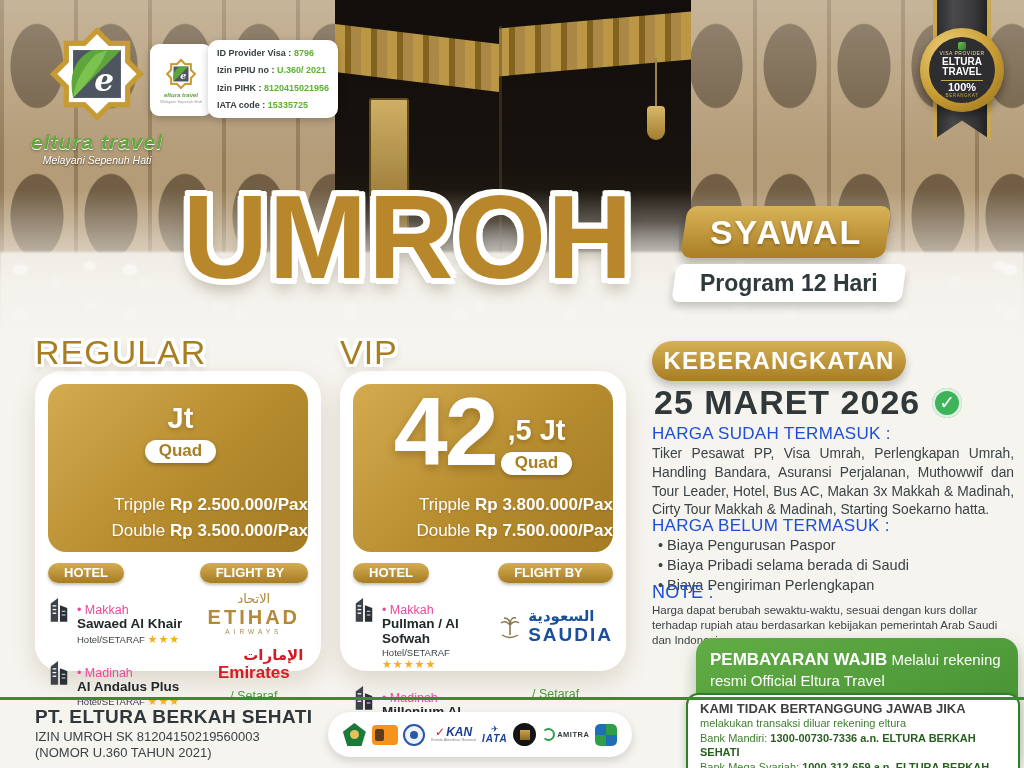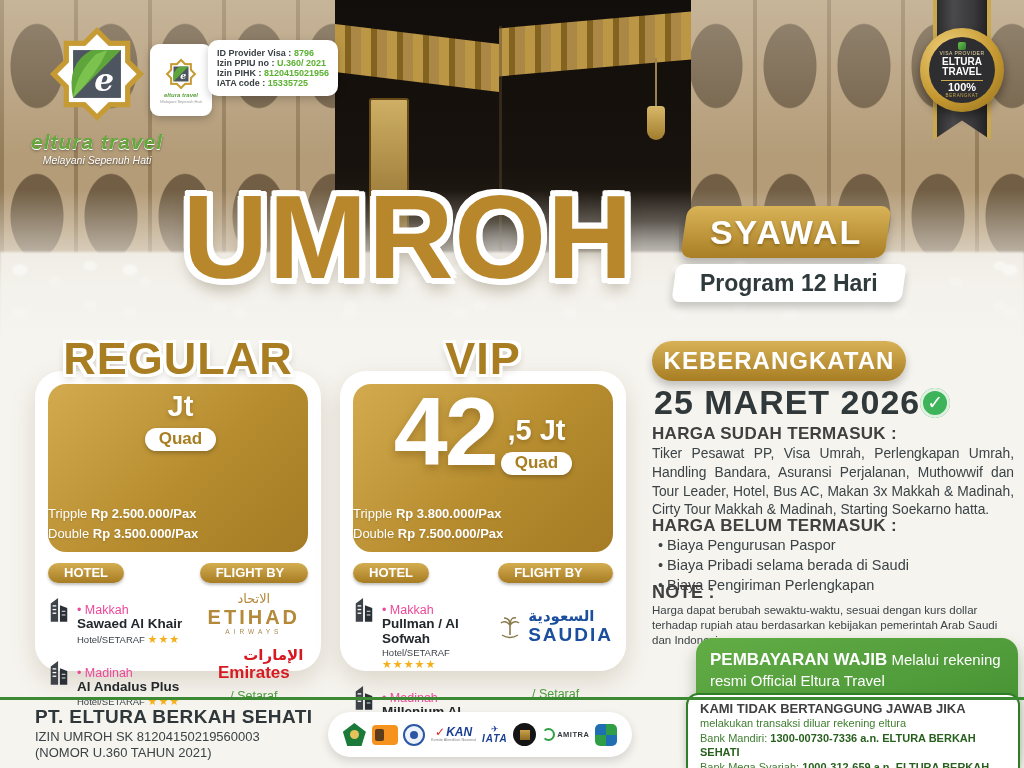--- a/index.html
+++ b/index.html
@@ -39,21 +39,21 @@
 
   
   .logo-wrap{position:absolute;left:18px;top:22px;width:158px;text-align:center;}
   .logo-text{font-size:21px;font-weight:800;font-style:italic;color:#64a83c;letter-spacing:1px;
     text-shadow:0 1px 0 #fff,0 2px 3px rgba(0,0,0,.35);}
   .logo-tag{font-size:10.5px;font-style:italic;color:#fff;text-shadow:0 1px 2px rgba(0,0,0,.65);}
   .mini-card{position:absolute;left:150px;top:44px;width:62px;height:72px;background:#fff;border-radius:9px;
     box-shadow:0 3px 8px rgba(0,0,0,.22);display:flex;flex-direction:column;align-items:center;justify-content:center;gap:1px;}
   .mini-name{font-size:6px;font-weight:700;font-style:italic;color:#5aa03a;}
   .mini-tag{font-size:4px;color:#999;}
-  .license-card{position:absolute;left:208px;top:40px;width:130px;height:56px;background:#fff;border-radius:10px;
+  .license-card{position:absolute;left:208px;top:40px;width:130px;height:78px;background:#fff;border-radius:10px;
     box-shadow:0 3px 8px rgba(0,0,0,.22);padding:8px 9px;box-sizing:border-box;
     display:flex;flex-direction:column;justify-content:space-between;}
   .lic-row{font-size:9px;font-weight:700;color:#3a4043;white-space:nowrap;}
   .lic-row b{color:#5bb231;}
   .ribbon{position:absolute;left:933px;top:0;width:58px;height:140px;
     background:linear-gradient(90deg,#caa84e 0 4px,#2c2c2e 4px,#4a4a4c 35%,#39393b 70%,#232325 calc(100% - 4px),#caa84e calc(100% - 4px));
     clip-path:polygon(0 0,100% 0,100% 100%,50% 86%,0 100%);}
   .medal{position:absolute;left:920px;top:28px;width:84px;height:84px;border-radius:50%;
     background:radial-gradient(circle at 35% 30%,#f0d27e,#c79b33 55%,#8f6a18);
     display:flex;align-items:center;justify-content:center;box-shadow:0 5px 10px rgba(0,0,0,.4);}
@@ -82,34 +82,34 @@
     box-shadow:0 6px 10px rgba(0,0,0,.25);display:flex;align-items:center;justify-content:center;}
   .season-box span{transform:skewX(8deg);color:#fff;font-size:34px;font-weight:800;letter-spacing:2px;
     text-shadow:0 2px 3px rgba(90,60,0,.4);}
   .program-box{position:absolute;left:674px;top:264px;width:230px;height:38px;border-radius:8px;background:#fff;
     transform:skewX(-8deg);box-shadow:0 5px 8px rgba(0,0,0,.2);display:flex;align-items:center;justify-content:center;}
   .program-box span{transform:skewX(8deg);color:#2f3a3c;font-size:23px;font-weight:800;}
 
   
   .pkg{position:absolute;top:333px;width:286px;}
   .pkg.regular{left:35px}.pkg.vip{left:340px}
-  .pkg-name{text-align:center;font-size:45px;font-weight:700;letter-spacing:1px;height:38px;}
+  .pkg-name{font-size:34px;font-weight:400;letter-spacing:1px;height:38px;}
   .pkg-card{background:#fff;border-radius:26px;padding:13px;box-sizing:border-box;height:300px;
     box-shadow:0 10px 24px rgba(120,100,60,.20);}
   .price-box{position:relative;height:168px;border-radius:18px;color:#fff;box-sizing:border-box;
     background:linear-gradient(135deg,#d3ab4e,#b68c2f 55%,#a57b24);
     display:flex;flex-direction:column;justify-content:flex-end;padding-bottom:9px;}
   .big-price{position:absolute;top:2px;left:0;right:0;display:flex;justify-content:center;align-items:flex-start;}
   .big-num{font-size:97px;font-weight:800;line-height:.95;letter-spacing:-3px;text-shadow:0 4px 8px rgba(80,50,0,.3);}
   .big-side{margin-left:5px;display:flex;flex-direction:column;align-items:center;}
   .big-unit{font-size:29px;font-weight:800;text-shadow:0 2px 4px rgba(80,50,0,.3);}
   .quad-pill{margin-top:5px;background:#fff;color:#a87e22;font-weight:800;font-size:17px;
     padding:1px 14px 2px;border-radius:999px;box-shadow:0 2px 4px rgba(0,0,0,.25);}
-  .big-side.reg{margin-top:4px}.big-side.vip{margin-top:28px}
-  .price-lines{text-align:left;font-size:13px;line-height:1.5;text-shadow:0 1px 2px rgba(80,50,0,.25);}
+  .big-side.reg{margin-top:16px}.big-side.vip{margin-top:28px}
+  .price-lines{text-align:right;font-size:17px;line-height:1.5;text-shadow:0 1px 2px rgba(80,50,0,.25);}
   .price-lines b{font-weight:800;}
   .card-bottom{display:flex;margin-top:11px;}
   .hotels-col{flex:1.4;}
   .flights-col{flex:1;display:flex;flex-direction:column;}
   .section-pill{display:inline-block;background:linear-gradient(180deg,#d4ad51,#a77c22);color:#fff;
     font-weight:800;font-size:13px;padding:2px 16px 3px;border-radius:999px;box-shadow:0 2px 3px rgba(0,0,0,.25);}
   .hotel-item{display:flex;gap:7px;margin-top:8px;align-items:flex-start;}
   .hotel-item svg{flex:0 0 auto;margin-top:3px;}
   .hotel-city{font-size:12.5px;color:#ec4899;margin-top:12px;}
   .hotel-city::before{content:"•  ";}
@@ -128,25 +128,25 @@
   .saudia .ar{font-size:15px;font-weight:700;font-family:"DejaVu Sans",sans-serif;}
   .saudia .nm{font-size:19px;font-weight:800;letter-spacing:2px;}
   .setaraf{color:#4c9a3f;font-size:12.5px;text-align:center;}
   .setaraf.reg{margin-top:6px;}
   .setaraf.vip{margin-top:42px;}
 
   
   .dep-pill{position:absolute;left:652px;top:341px;width:254px;height:40px;border-radius:999px;
     background:linear-gradient(180deg,#d7b156,#a87d23);display:flex;align-items:center;justify-content:center;
     color:#fff;font-size:24px;font-weight:800;letter-spacing:1px;box-shadow:0 5px 9px rgba(0,0,0,.22);}
-  .dep-date-row{position:absolute;left:654px;top:383px;display:flex;align-items:center;}
+  .dep-date-row{position:absolute;left:654px;top:383px;display:flex;align-items:center;gap:12px;}
   .dep-date{font-size:34px;font-weight:800;color:#30383a;letter-spacing:1px;}
   .check{width:30px;height:30px;border-radius:50%;background:#3db35a;color:#fff;font-size:19px;font-weight:800;
     display:flex;align-items:center;justify-content:center;box-shadow:0 0 0 3px #dff0e2 inset;}
-  .r-head{position:absolute;left:652px;font-size:17px;font-weight:700;color:#404040;letter-spacing:.3px;}
+  .r-head{position:absolute;left:652px;font-size:17px;font-weight:400;color:#1d4ed8;letter-spacing:.3px;}
   .r-text{position:absolute;left:652px;width:362px;color:#3b4346;}
   .includes-t{top:445px;font-size:13.8px;line-height:1.36;text-align:justify;}
   .excludes-list{position:absolute;left:658px;top:537px;font-size:14.5px;color:#3b4346;}
   .excludes-list div{margin-bottom:4px;}
   .excludes-list div::before{content:"•   ";}
   .note-t{top:603px;font-size:11.5px;line-height:1.3;font-weight:500;}
 
   
   .pay-box{position:absolute;left:696px;top:638px;width:322px;height:122px;border-radius:16px;
     background:linear-gradient(160deg,#63ad46,#3f8c30);box-shadow:0 8px 16px rgba(40,90,30,.35);

